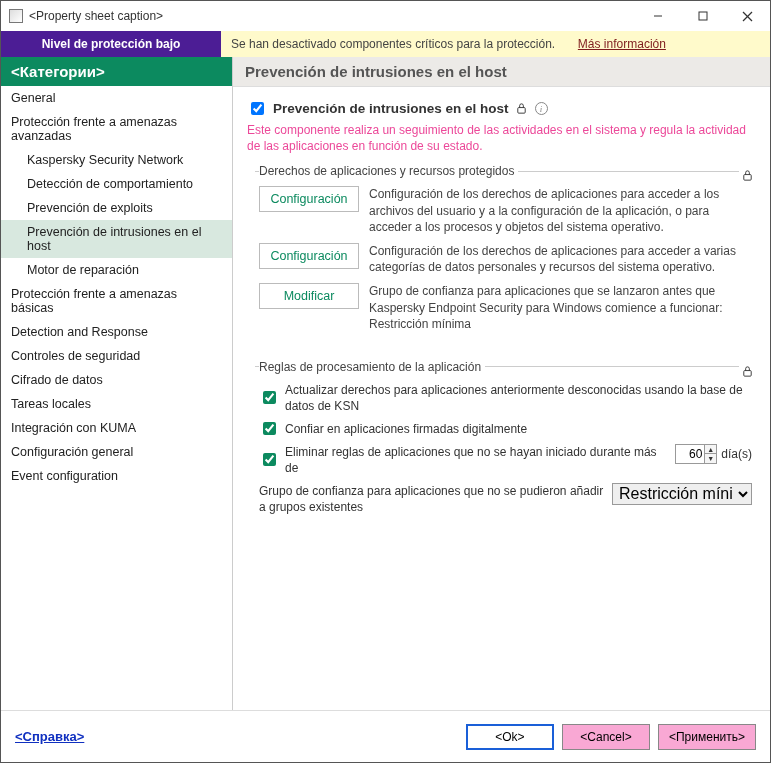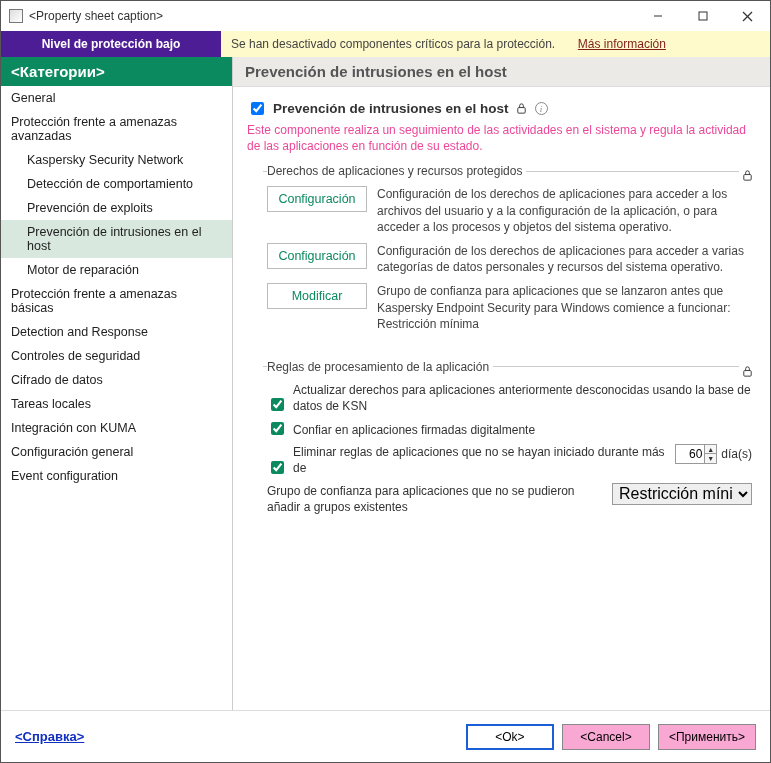--- a/index.html
+++ b/index.html
@@ -21,27 +21,27 @@
   .sideitem.sub { padding-left: 26px; }
   .sideitem.selected { background: #d8e8df; }
   .main { flex: 1; display: flex; flex-direction: column; min-width: 0; }
   .mainhead { background: #eceae7; color: #555; font-weight: bold; font-size: 15px; padding: 6px 12px; border-bottom: 1px solid #ddd; }
   .maincontent { padding: 12px 14px; font-size: 12px; color: #333; overflow-y: auto; flex:1; }
   .checkrow { display: flex; align-items: center; gap: 6px; margin-bottom: 4px; }
   .checkrow label { font-weight: bold; font-size: 13.5px; }
   .lockicon { width:14px; height:14px; display:inline-block; }
   .infoicon { width:13px; height:13px; border:1px solid #888; border-radius:50%; display:inline-flex; align-items:center; justify-content:center; font-size:9px; color:#888; font-style: italic; font-family: Georgia, serif; }
   .desc { color:#ec4899; margin-bottom:10px; line-height:1.35; }
-  fieldset { border:1px solid #ccc; border-left:none; border-right:none; border-bottom:none; padding: 8px 4px 10px 4px; margin: 6px 0 10px 16px; position:relative; }
+  fieldset { border:1px solid #ccc; border-left:none; border-right:none; border-bottom:none; padding: 8px 4px 10px 4px; margin: 6px 0 10px 8px; position:relative; }
   fieldset legend { font-size:12px; color:#444; padding: 0 4px 0 0; }
   .legend-lock { position:absolute; right:0; top:-9px; background:#fff; padding:0 2px; }
   .cfgrow { display:flex; gap:10px; margin-bottom:8px; align-items:flex-start; }
   .cfgbtn { width:100px; min-width:100px; height:26px; border:1px solid #bbb; background:#fff; color:#0c8a5f; font-size:12.5px; cursor:pointer; }
   .cfgdesc { color:#444; line-height:1.35; font-size:12px; }
-  .rulerow { display:flex; gap:6px; align-items:flex-end; margin-bottom:6px; }
+  .rulerow { display:flex; gap:6px; align-items:center; margin-bottom:6px; }
   .rulerow input[type=checkbox] { margin-top:2px; accent-color:#0c8a5f; }
   .ruletext { flex:1; line-height:1.35; color:#333; display:flex; align-items:flex-start; gap:8px; }
   .ruletext .txt { flex:1; }
   .numgroup { display:flex; align-items:center; gap:4px; }
   .numinput { width:42px; height:20px; border:1px solid #999; display:flex; align-items:center; }
   .numinput input { width:28px; border:none; text-align:right; font-size:12px; padding:0 2px; outline:none; }
   .spinbtns { display:flex; flex-direction:column; width:12px; }
   .spinbtns div { height:9px; border-left:1px solid #999; display:flex; align-items:center; justify-content:center; font-size:7px; line-height:1; background:#f5f5f5; cursor:pointer; user-select:none; }
   .spinbtns div:first-child { border-bottom:1px solid #999; }
   .selectwrap { position:relative; }

